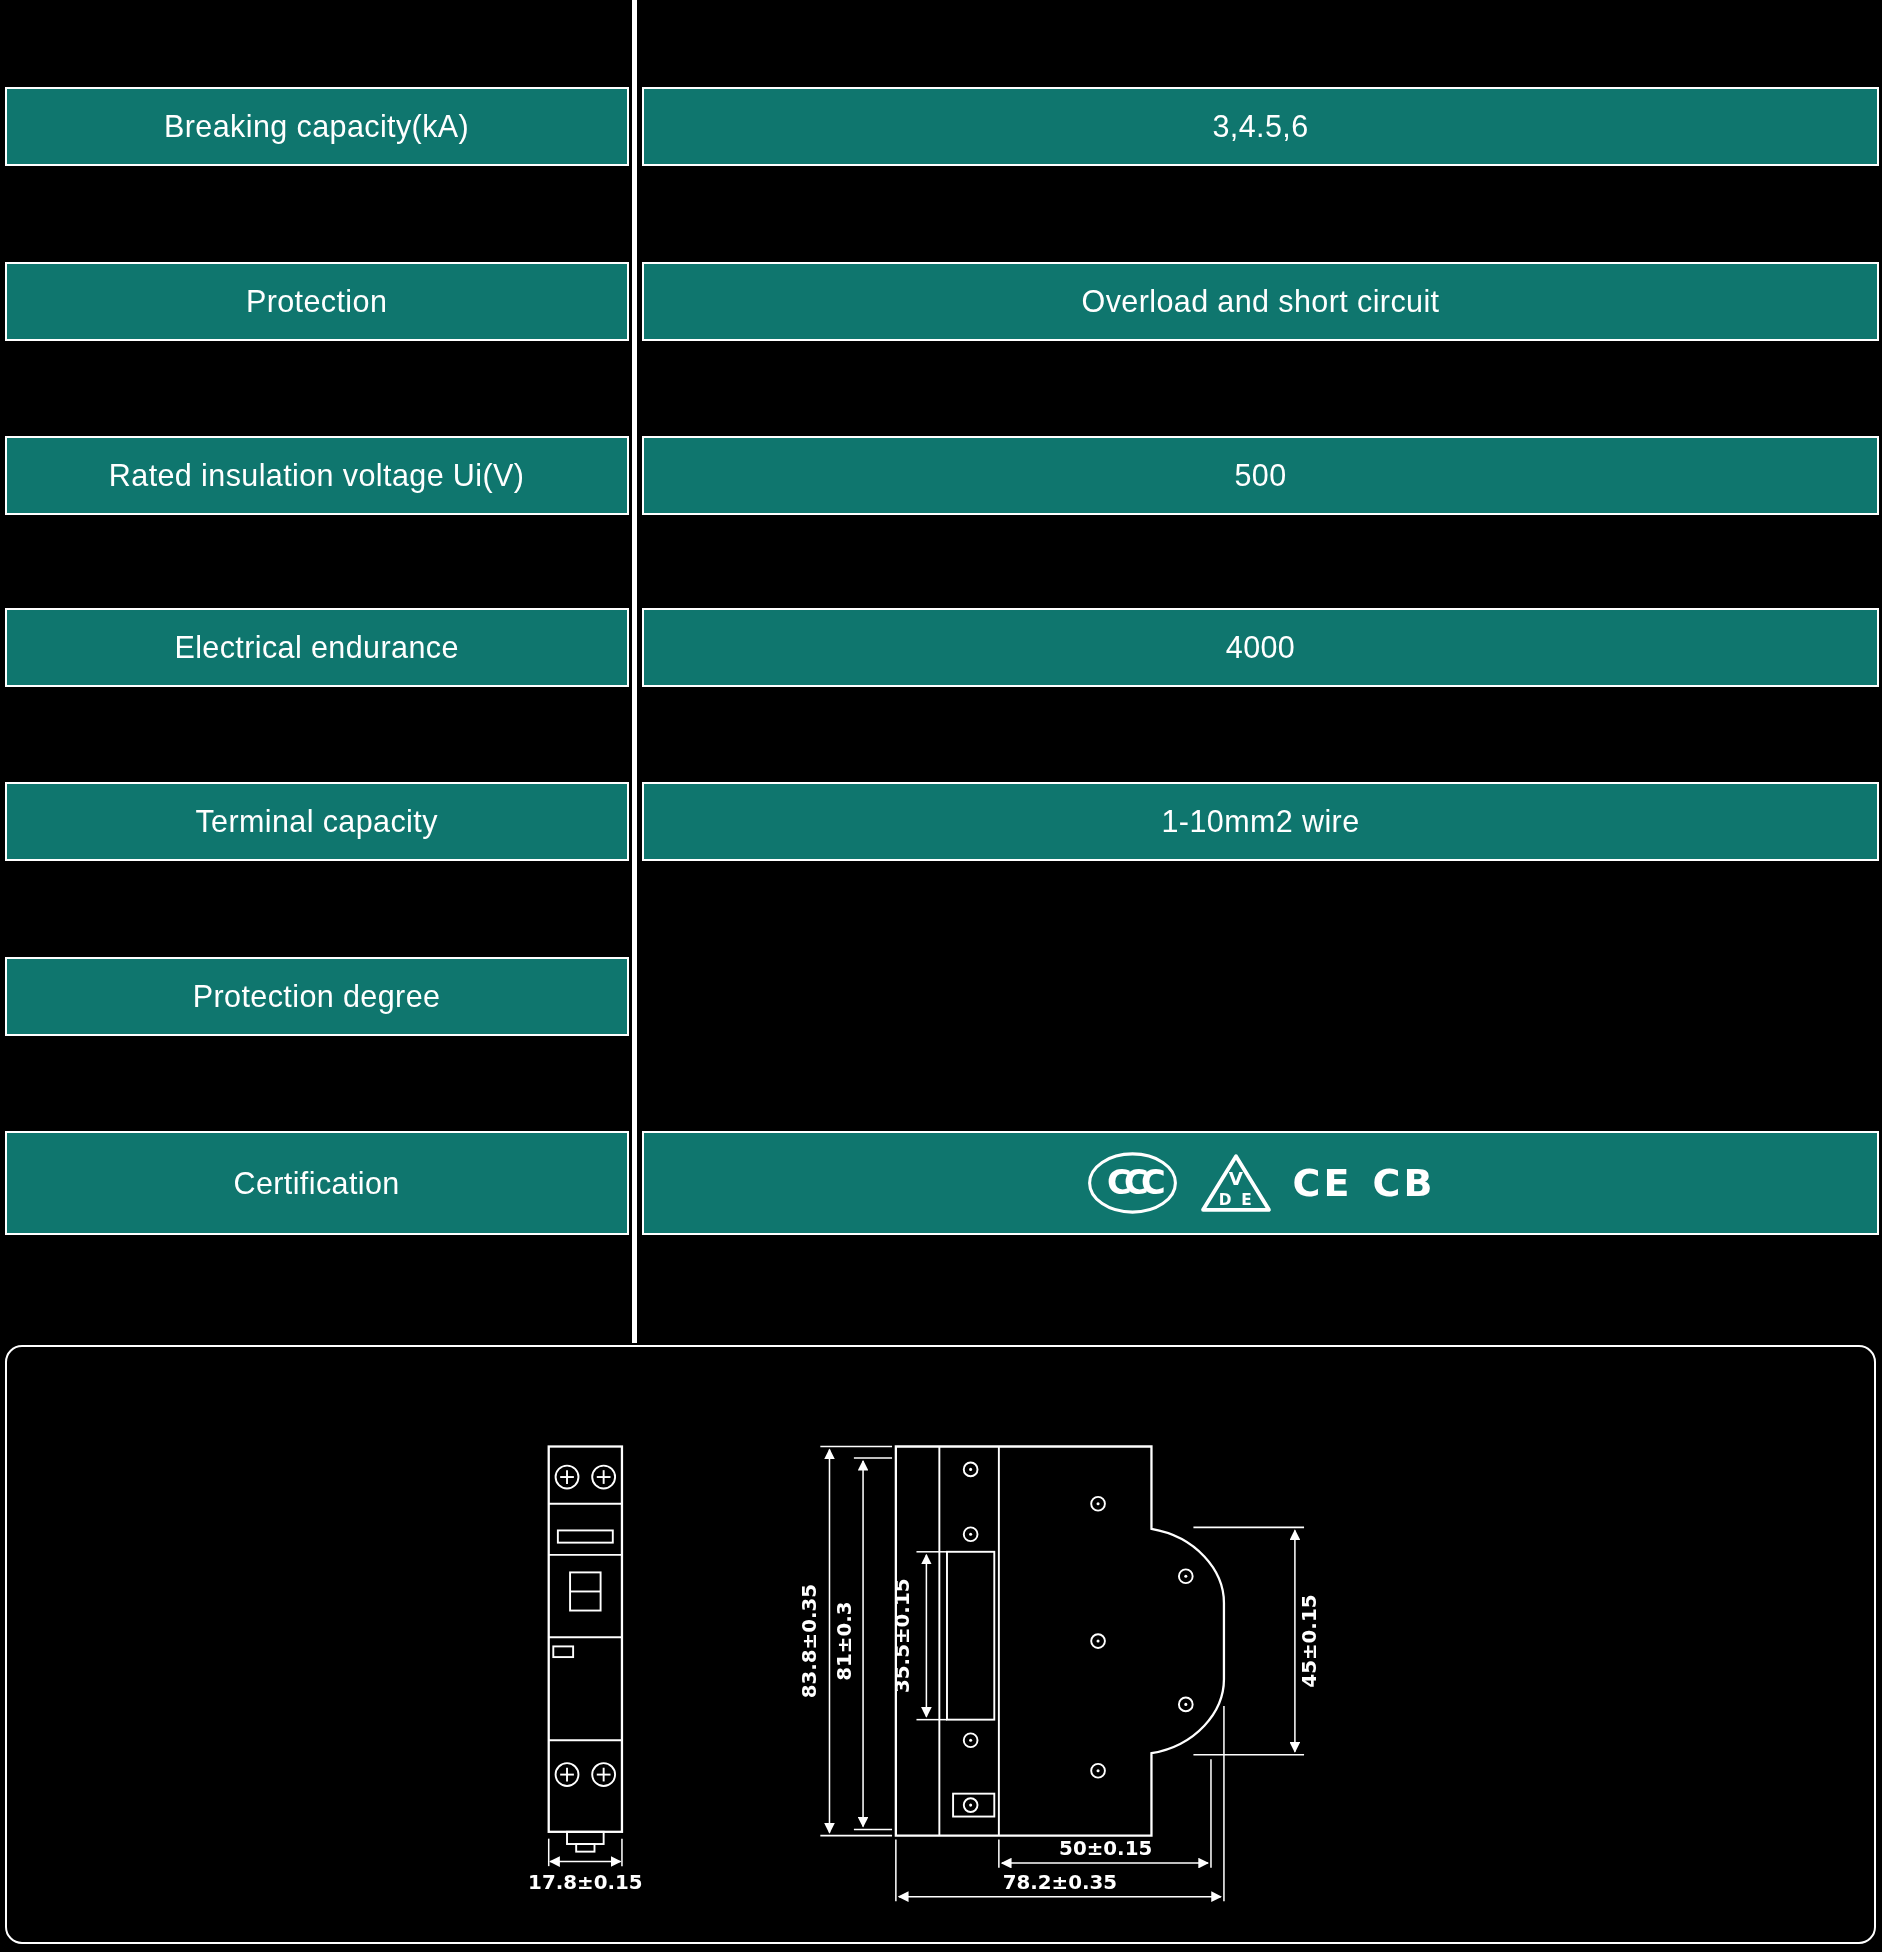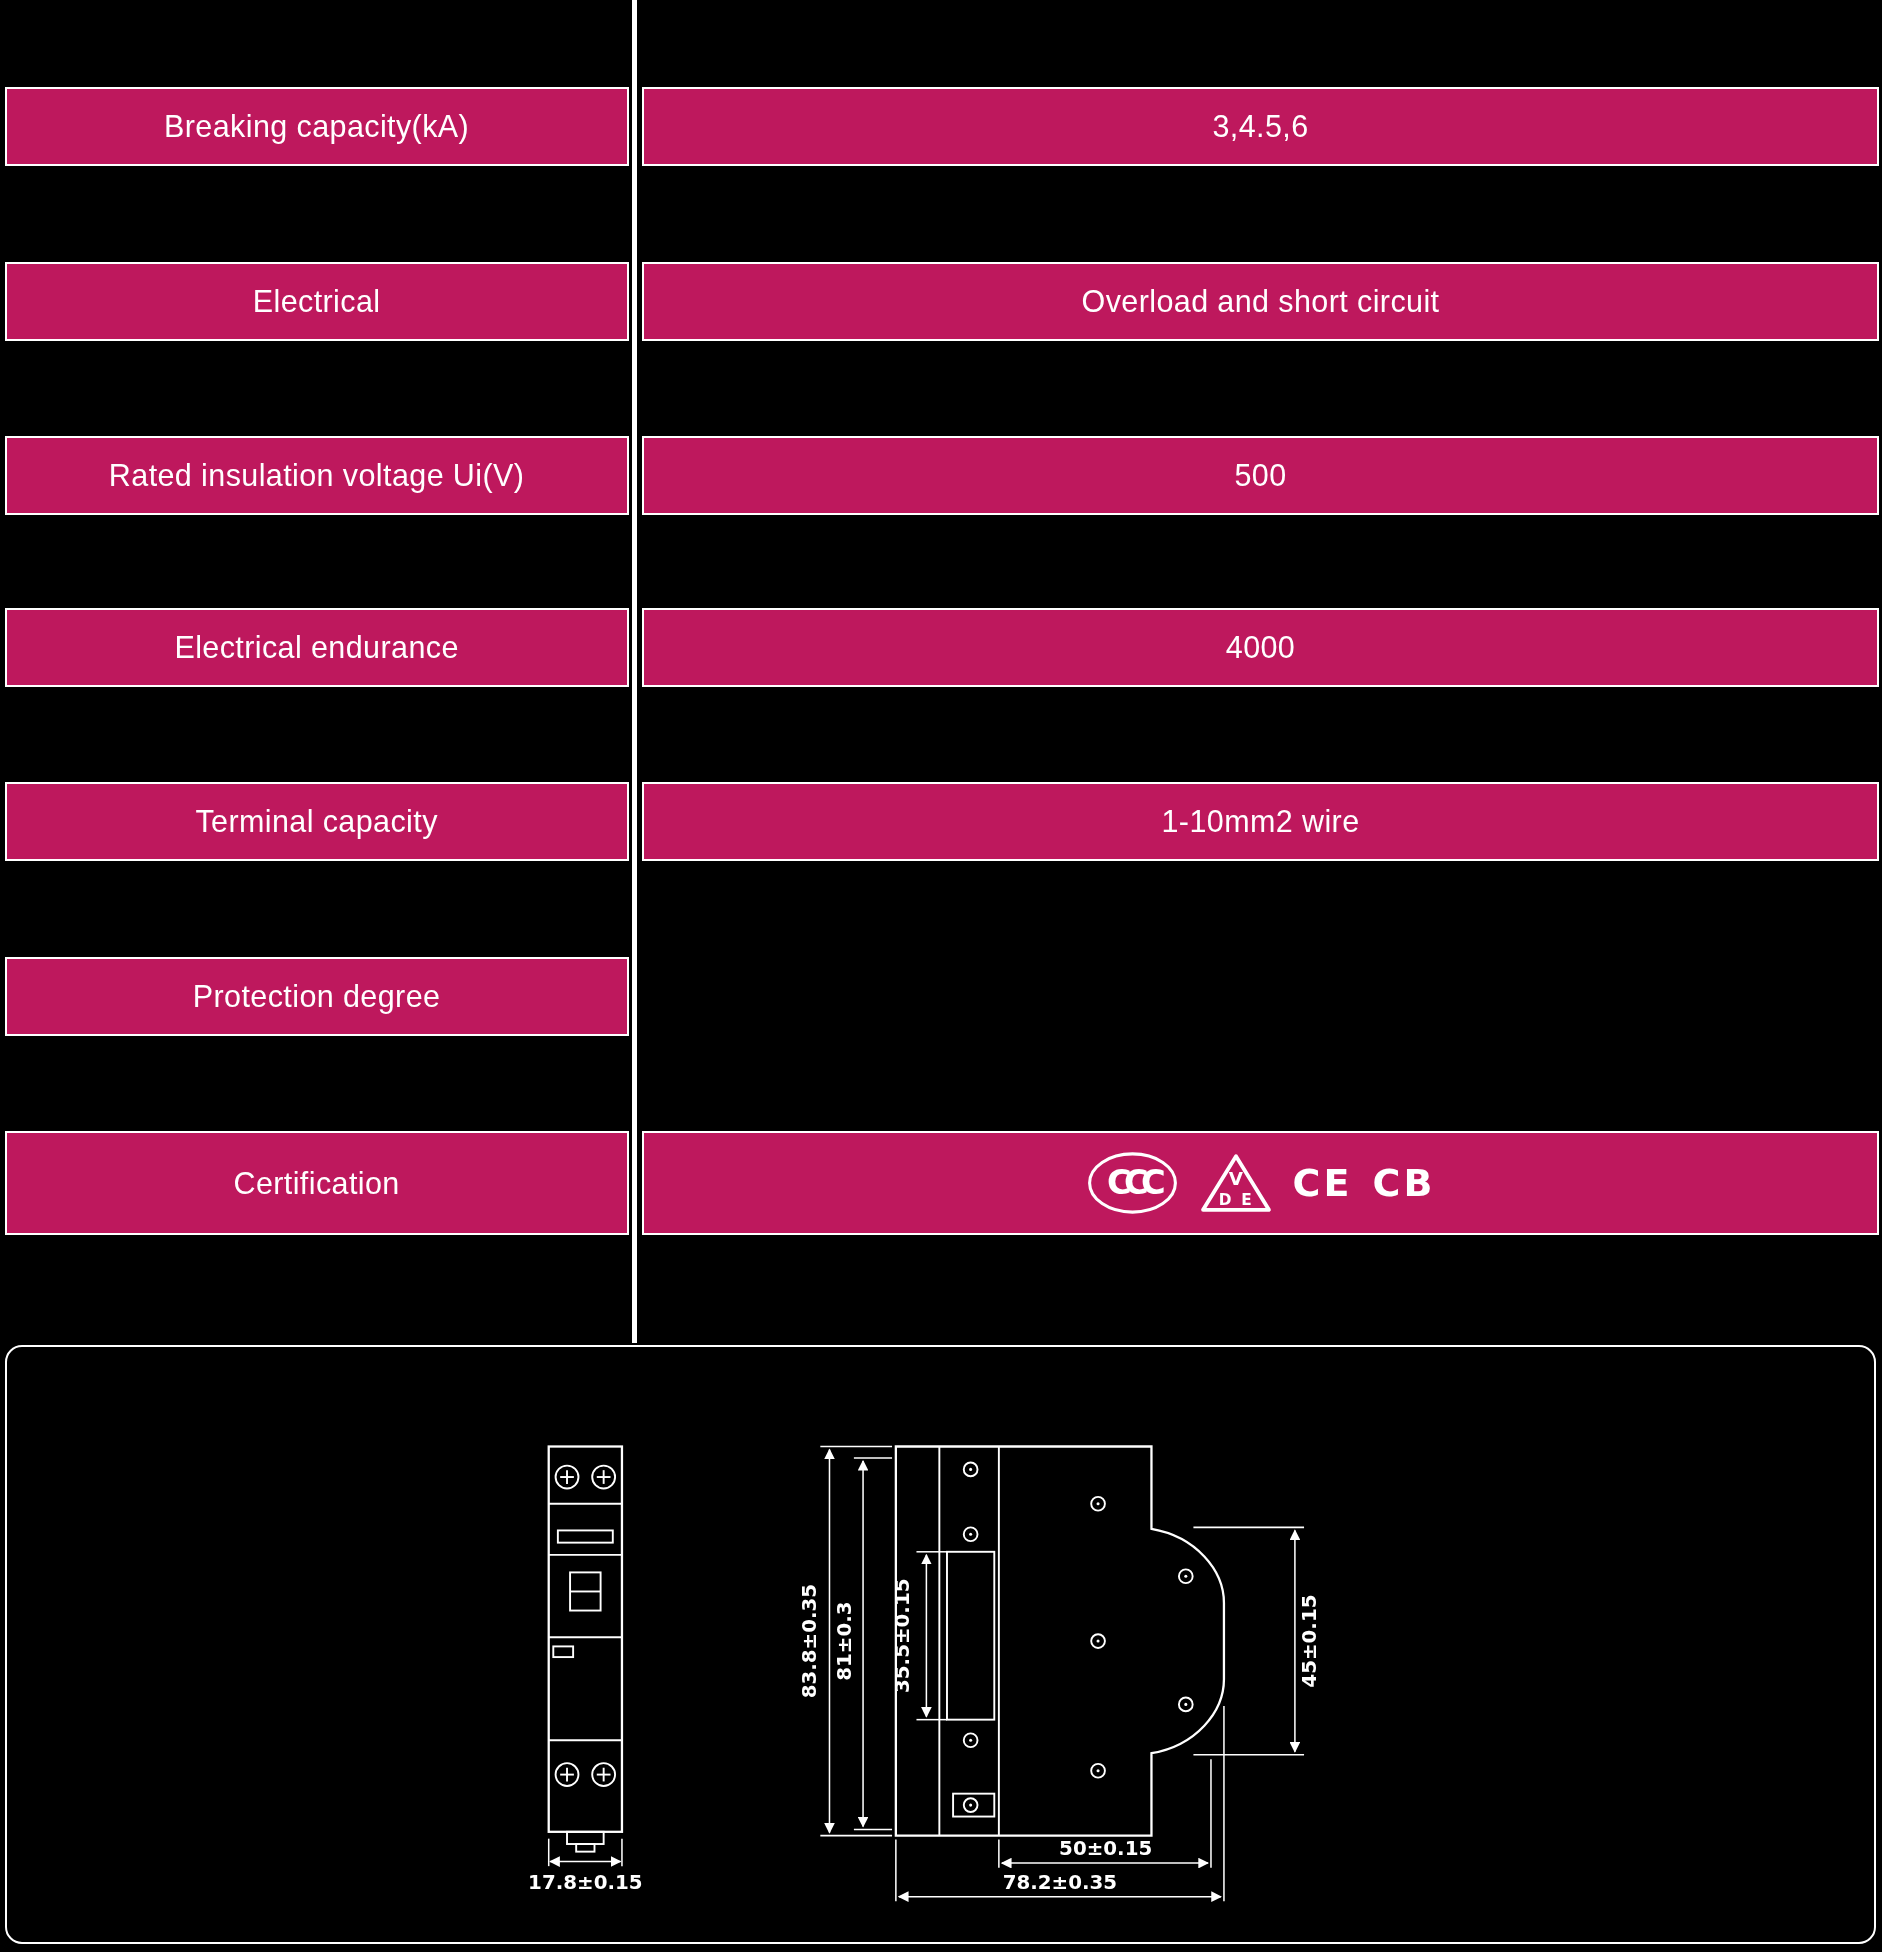--- a/index.html
+++ b/index.html
@@ -12,21 +12,21 @@
   }
   .col-divider{
     position:absolute;left:632px;top:0;width:4.6px;height:1343px;background:#fff;
   }
   .spec-row{position:absolute;left:0;width:1883px;height:79px;}
   .spec-row .cell{
     position:absolute;top:0;height:100%;
     border:2.3px solid #fff;box-sizing:border-box;
     display:flex;align-items:center;justify-content:center;
     font-size:30.5px;letter-spacing:0.4px;
-    background:#be185d;
+    background:#0f766e;
   }
   .spec-row .cell.label{left:4.6px;width:624px;}
   .spec-row .cell.value{left:642px;width:1237px;}
   .spec-row.cert{height:104px;}
   .cert-logos{display:flex;align-items:center;gap:20px;}
   .cert-mark-text{font-family:"DejaVu Sans", sans-serif;font-weight:bold;font-size:38px;letter-spacing:3.1px;line-height:1;}
   .drawing-box{
     position:absolute;left:4.6px;top:1345px;width:1871px;height:599px;
     border:2.3px solid #fff;border-radius:17px;box-sizing:border-box;
     background:#000;
@@ -42,21 +42,21 @@
 <body>
 
 <div class="col-divider"></div>
 
 <div class="spec-row" style="top:87px">
   <div class="cell label">Breaking capacity(kA)</div>
   <div class="cell value">3,4.5,6</div>
 </div>
 
 <div class="spec-row" style="top:262px">
-  <div class="cell label">Electrical</div>
+  <div class="cell label">Protection</div>
   <div class="cell value">Overload and short circuit</div>
 </div>
 
 <div class="spec-row" style="top:436px">
   <div class="cell label">Rated insulation voltage Ui(V)</div>
   <div class="cell value">500</div>
 </div>
 
 <div class="spec-row" style="top:608px">
   <div class="cell label">Electrical endurance</div>

